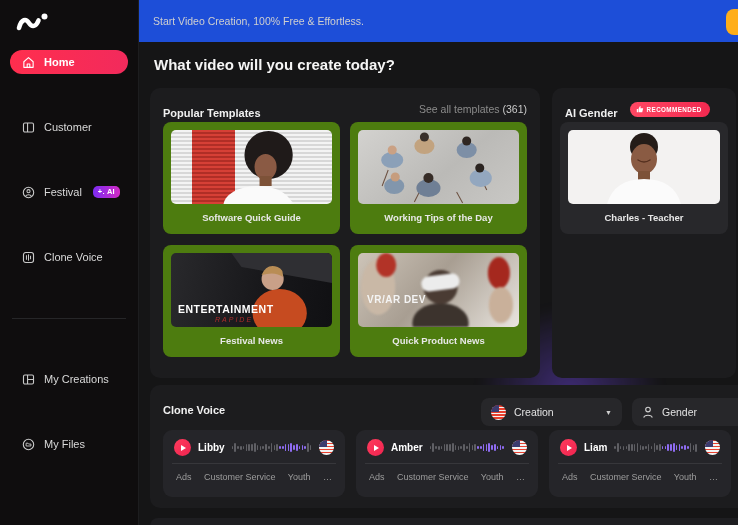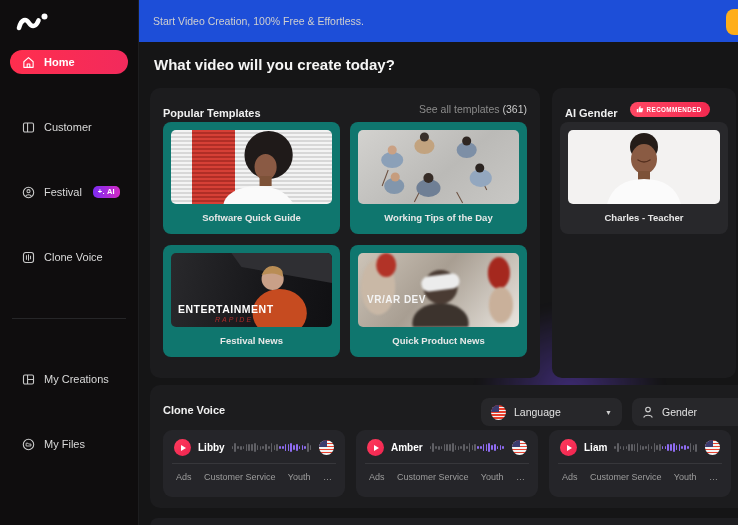--- a/index.html
+++ b/index.html
@@ -41,21 +41,21 @@
   .sec-next{left:150px;top:518px;width:610px;height:16px;background:#1e1e21;border-radius:10px;z-index:1;position:absolute;}
 
   .sec-head{display:flex;align-items:center;padding:11px 13px 0 13px;}
   .sec-title{font-size:11px;font-weight:bold;color:#f0f0f0;margin-top:8px;}
   .see-all{margin-left:auto;font-size:10.5px;color:#8b8b8b;cursor:pointer;}
   .see-all b{color:#cacaca;font-weight:normal;}
 
   
   .tile-grid{position:absolute;left:13px;top:34px;display:grid;grid-template-columns:177px 177px;
              grid-auto-rows:112px;gap:11px 10px;}
-  .tile{background:#0f766e;border-radius:8px;padding:8px;box-sizing:border-box;cursor:pointer;}
+  .tile{background:#4d7c0f;border-radius:8px;padding:8px;box-sizing:border-box;cursor:pointer;}
   .thumb{position:relative;height:74px;border-radius:5px;overflow:hidden;}
   .thumb svg{position:absolute;inset:0;width:100%;height:100%;}
   .tile-title{margin-top:8px;text-align:center;font-size:9.5px;font-weight:bold;color:#e8e8e8;}
 
   .thumb1{background:repeating-linear-gradient(180deg,#f3f3f3 0 2px,#d7d7d7 2px 4px);}
   .thumb1 .band{position:absolute;left:13%;top:0;bottom:0;width:27%;
                 background:repeating-linear-gradient(180deg,#d64036 0 2px,#b02e26 2px 4px);}
   .thumb2{background:linear-gradient(140deg,#d3d2cf,#bbbab7 55%,#c9c8c5);}
   .thumb3{background:linear-gradient(100deg,#29292c 0%,#18181b 55%,#101013 100%);}
   .thumb4{background:linear-gradient(130deg,#cdc4b8 0%,#a89e92 45%,#e9e5df 100%);text-align:right;}
@@ -301,21 +301,21 @@
 
     </div>
   </div>
 
   <div class="section sec-voice">
     <div class="sec-head">
       <span class="sec-title">Clone Voice</span>
     </div>
     <div class="filter-pill pill-lang">
       <span class="flag-us"></span>
-      <span>Language</span>
+      <span>Creation</span>
       <span class="caret">▼</span>
     </div>
     <div class="filter-pill pill-gender">
       <svg width="12" height="13" viewBox="0 0 12 13">
         <circle cx="6" cy="3.6" r="2.3" fill="none" stroke="#cfcfcf" stroke-width="1.1"></circle>
         <path d="M1.8 11.6 C2.4 8.4 9.6 8.4 10.2 11.6" fill="none" stroke="#cfcfcf" stroke-width="1.1"></path>
       </svg>
       <span>Gender</span>
     </div>
 

